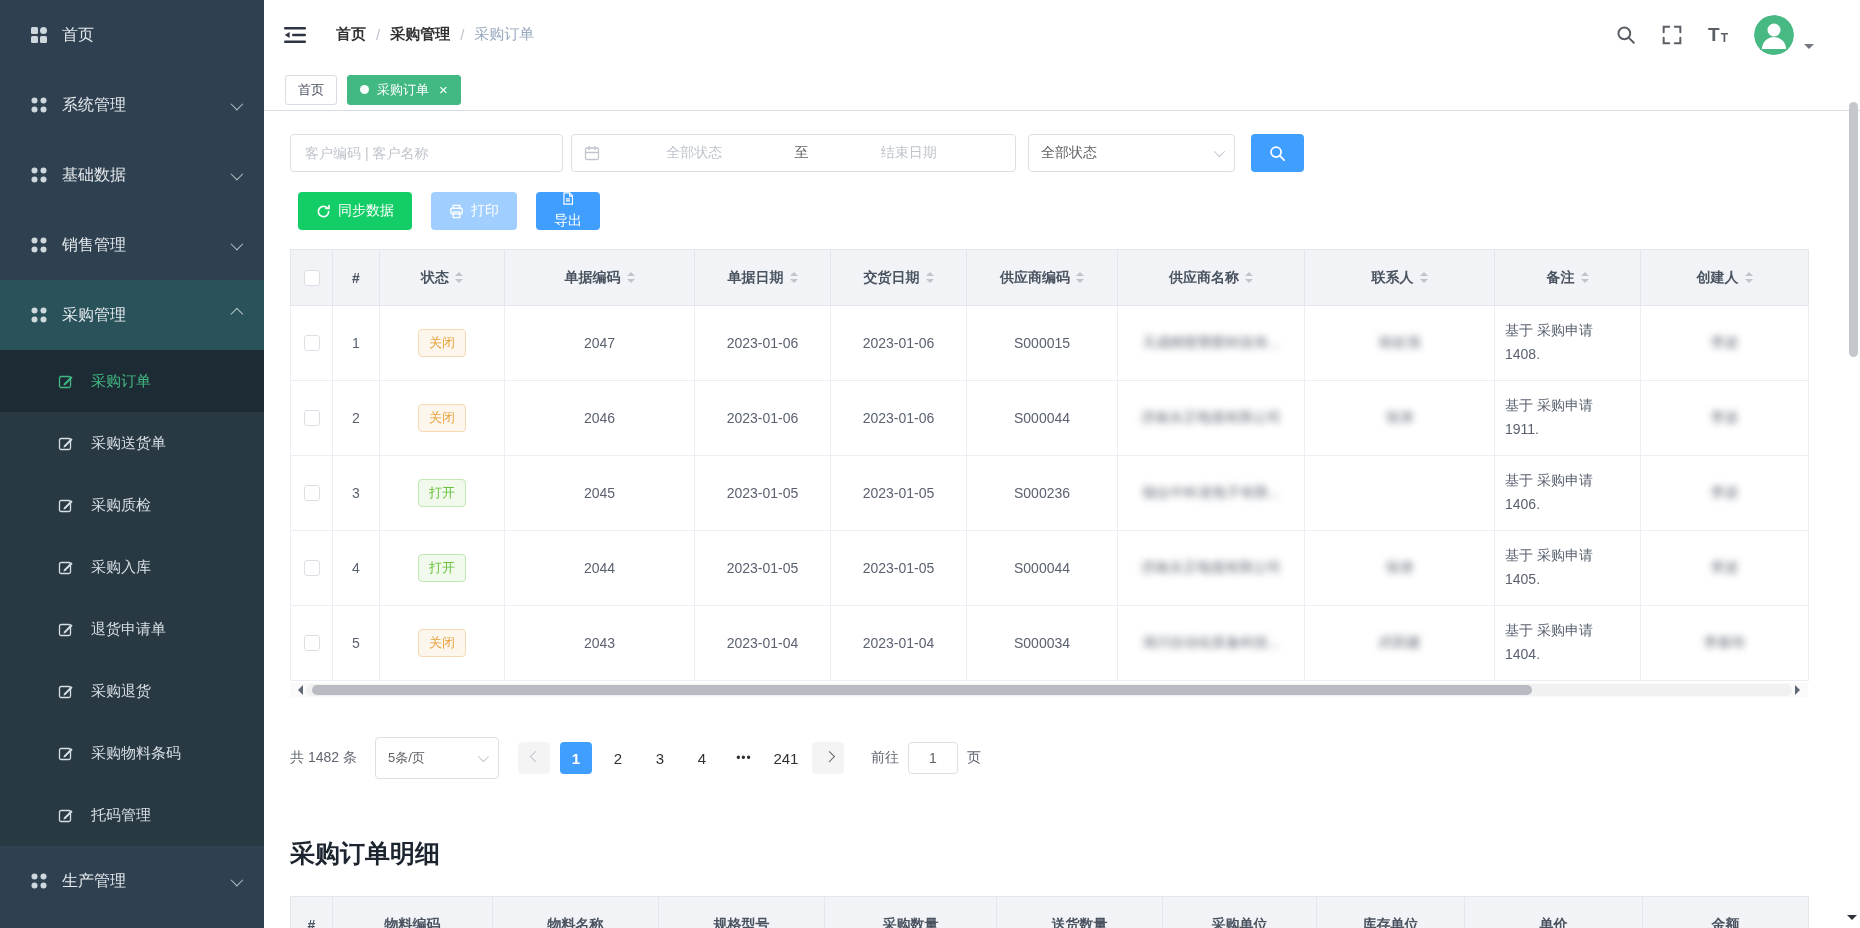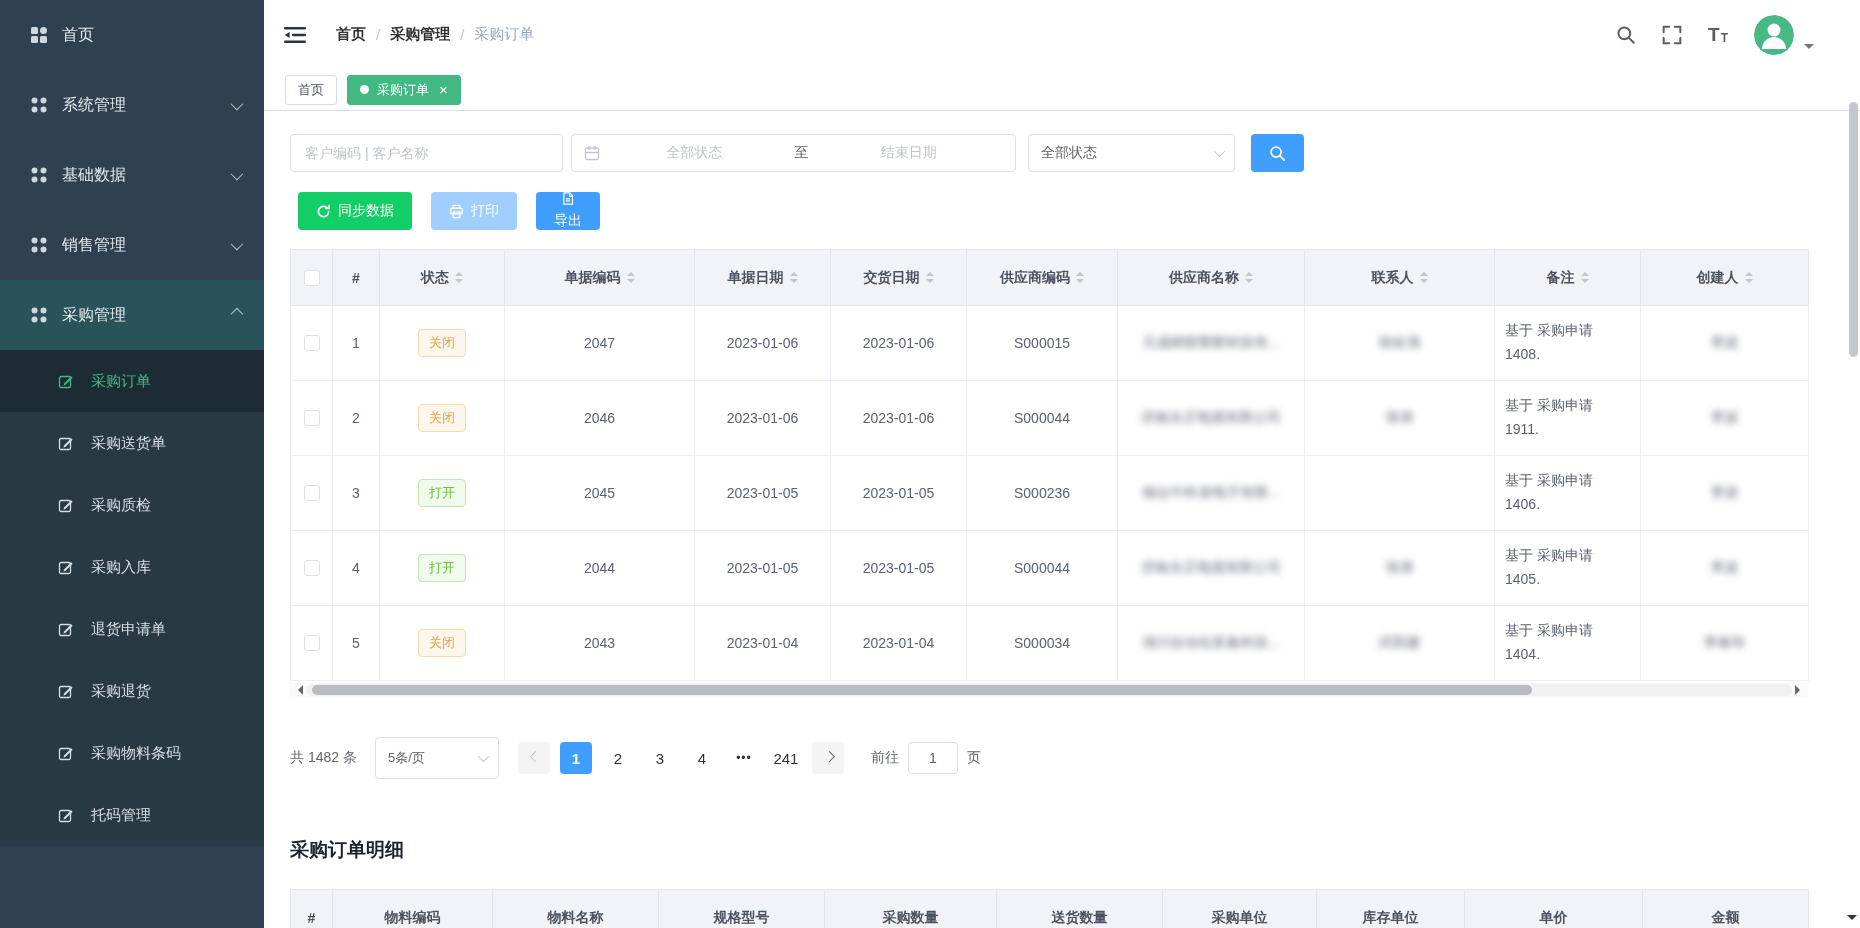--- a/index.html
+++ b/index.html
@@ -94,21 +94,21 @@
   .pager-btn { min-width: 32px; height: 32px; display: inline-flex; align-items: center; justify-content: center; border-radius: 4px; margin: 0 5px; font-size: 15px; color: #303133; cursor: pointer; background: #fff; }
   .pager-btn.arrow { background: #f4f4f5; }
   .pager-btn.active { background: #409eff; color: #fff; font-weight: 700; }
   .pager-btn.more { letter-spacing: 1px; font-size: 12px; color: #303133; }
   .pchev { width: 8px; height: 8px; border-top: 1.8px solid; border-left: 1.8px solid; }
   .prev .pchev { transform: rotate(-45deg) translateX(2px); color: #c0c4cc; }
   .next .pchev { transform: rotate(135deg) translateX(-2px); color: #606266; }
   .goto { margin-left: 22px; display: inline-flex; align-items: center; gap: 9px; }
   .goto-input { width: 50px; height: 32px; border: 1px solid #dcdfe6; border-radius: 4px; text-align: center; font-size: 14px; color: #606266; outline: none; font-family: inherit; }
 
-  .detail-title { margin-top: 58px; margin-bottom: 26px; font-size: 19px; font-weight: 700; color: #1c2430; }
+  .detail-title { margin-top: 58px; margin-bottom: 26px; font-size: 25px; font-weight: 700; color: #1c2430; }
 
   
   .vscroll { position: absolute; right: 2px; top: 0; width: 10px; height: 100%; }
   .vs-thumb { position: absolute; top: 102px; right: 0; width: 9px; height: 255px; background: #c4c7cc; border-radius: 5px; cursor: pointer; }
   .vs-down { position: absolute; right: 3px; bottom: 3px; width: 0; height: 0; border: 5px solid transparent; border-top-color: #30343a; cursor: pointer; }
 </style>
 </head>
 <body>
 
 <div class="app">
@@ -240,20 +240,32 @@
           </div>
           <div class="sub-item">
             <span class="si-icon">
               <svg width="16" height="16" viewBox="0 0 16 16" fill="none" stroke="currentColor" stroke-width="1.3">
                 <rect x="1.5" y="3.5" width="11" height="11" rx="1.5"></rect>
                 <path d="M6 10.5l7.2-7.2 1.4 1.4L7.4 11.9l-1.9.5z" fill="currentColor" stroke="none"></path>
               </svg>
             </span>
             <span class="si-label">托码管理</span>
           </div>
+        </div>
+        <div class="menu-item">
+          <span class="mi-icon">
+            <svg width="18" height="18" viewBox="0 0 18 18" fill="currentColor">
+              <circle cx="4.5" cy="4.5" r="3"></circle>
+              <circle cx="13.5" cy="4.5" r="3"></circle>
+              <circle cx="4.5" cy="13.5" r="3"></circle>
+              <circle cx="13.5" cy="13.5" r="3"></circle>
+            </svg>
+          </span>
+          <span class="mi-label">生产管理</span>
+          <span class="chev down"></span>
         </div>
       </nav>
   </aside>
 
   <div class="main">
 
     <header class="topbar">
       <span class="hamburger">
         <svg width="22" height="18" viewBox="0 0 22 18" fill="#2b3440">
             <rect x="0" y="1" width="22" height="2.4" rx="1.2"></rect>

